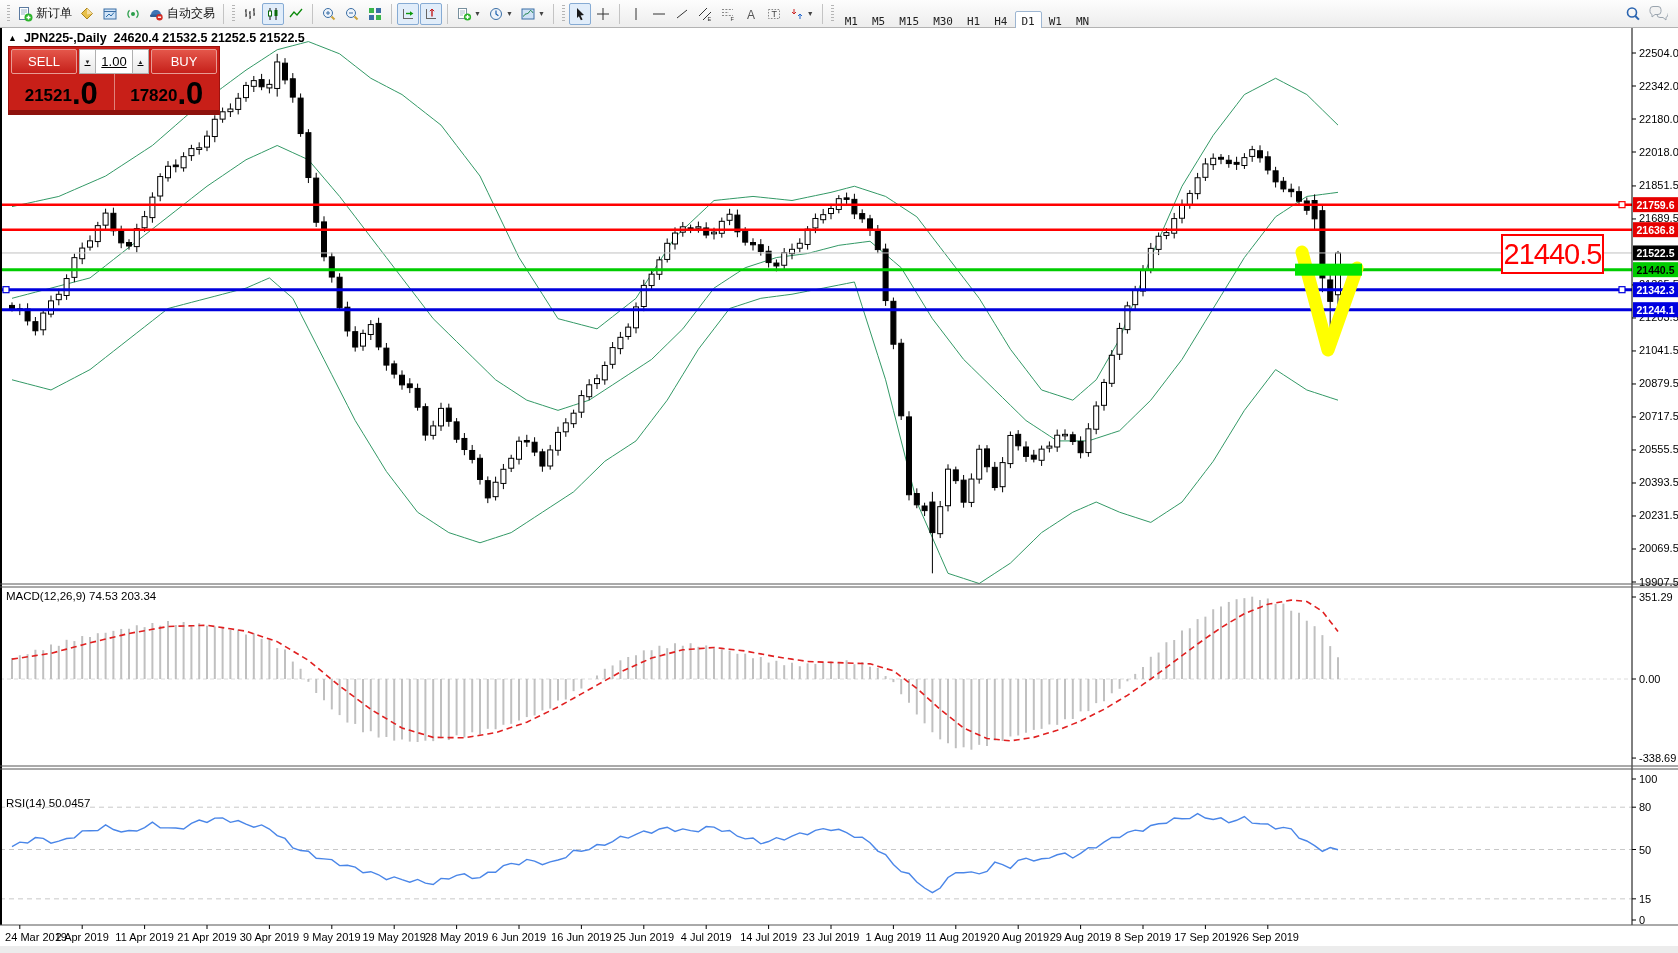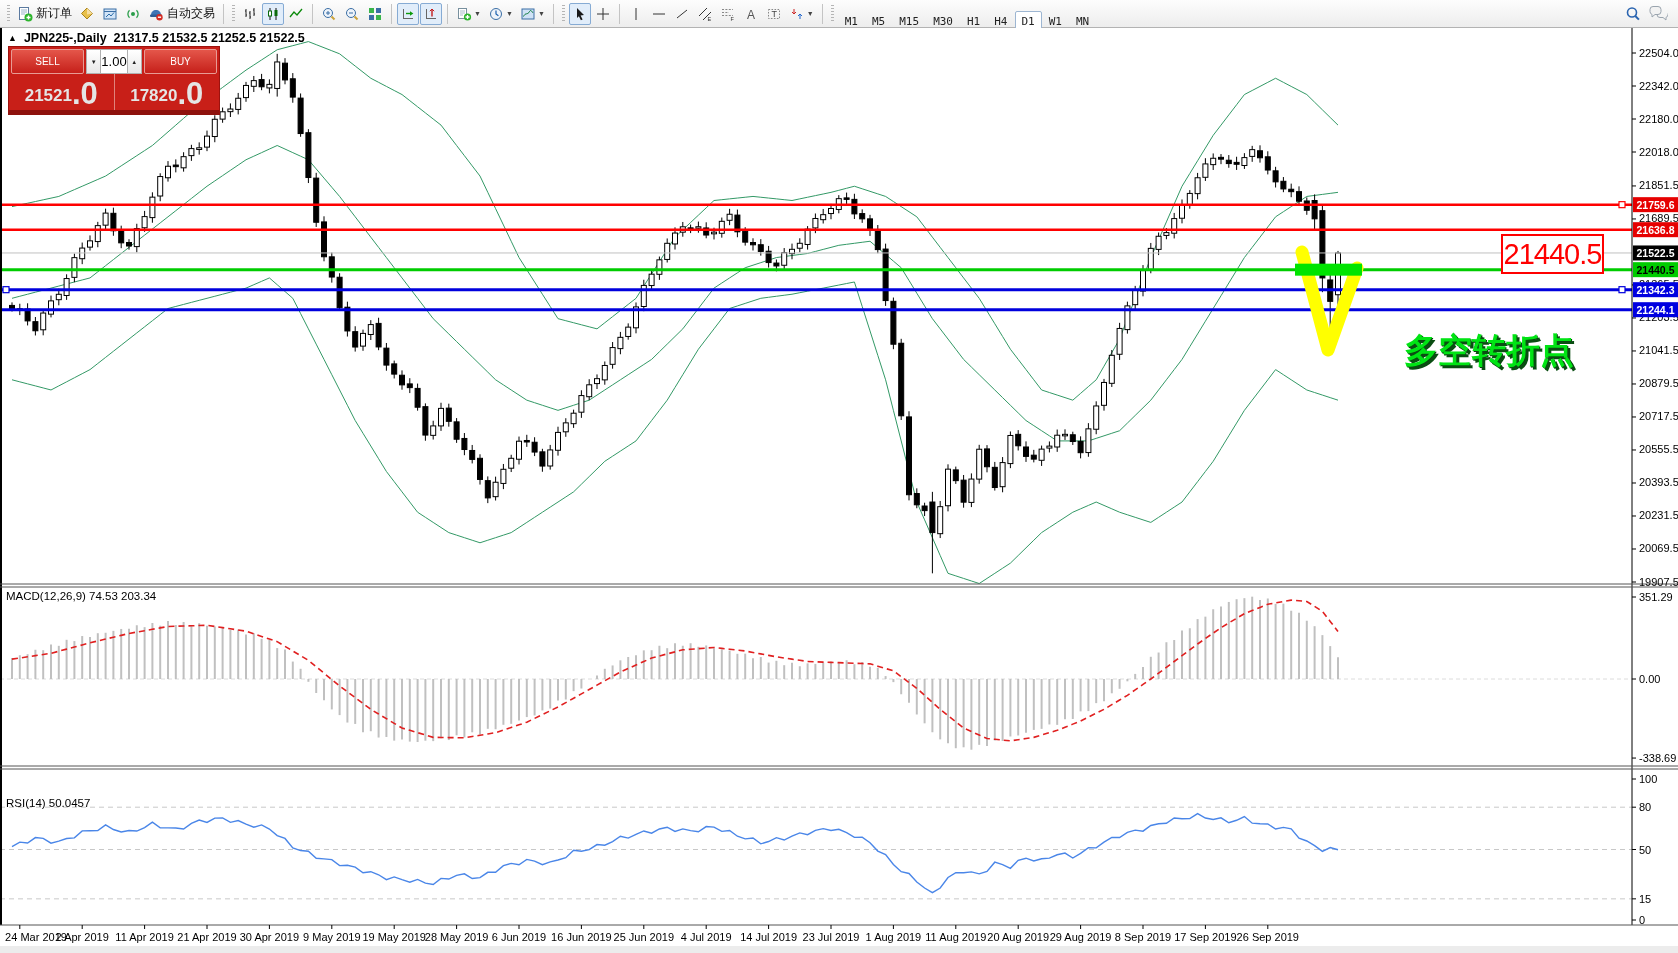--- a/index.html
+++ b/index.html
@@ -26,28 +26,28 @@
   #csvg{position:absolute;left:0;top:0;}
   #chart-title{position:absolute;left:8px;top:3px;font-size:12.5px;font-weight:600;color:#000;
     display:flex;align-items:center;gap:7px;}
   #collapse-tri{font-size:9px;}
   
   #trade{position:absolute;left:8px;top:18px;width:212px;background:#c81f18;
     border:1px solid #9d120e;border-bottom:5px solid #8e120d;box-sizing:border-box;
     display:flex;flex-direction:column;}
   #trade .row1{display:flex;height:27px;gap:2px;padding:2px 2px 0 2px;box-sizing:border-box;}
   .tbtn{flex:1;display:flex;align-items:center;justify-content:center;color:#fff;
-    font-size:10px;background:linear-gradient(#e4564a,#c6201a);border:1px solid #e89b94;border-radius:2px;}
-  #vol{display:flex;width:56px;}
+    font-size:13px;background:linear-gradient(#e4564a,#c6201a);border:1px solid #e89b94;border-radius:2px;}
+  #vol{display:flex;width:70px;text-decoration:underline;}
   .spin{width:15px;background:linear-gradient(#fff,#e8e8e8);border:1px solid #b0b0b0;
     display:flex;align-items:center;justify-content:center;font-size:6px;color:#222;}
   #vol-val{flex:1;background:#fff;border-top:1px solid #b0b0b0;border-bottom:1px solid #b0b0b0;
     display:flex;align-items:center;justify-content:center;font-size:13px;color:#000;}
   #trade .row2{display:flex;height:36px;}
-  .bigpx{flex:1;display:flex;align-items:flex-end;justify-content:center;color:#e5e5e5;padding-bottom:2px;}
+  .bigpx{flex:1;display:flex;align-items:flex-end;justify-content:center;color:#000000;padding-bottom:2px;}
   .bigpx .main{font-size:17px;font-weight:bold;line-height:1;margin-bottom:4px;}
   .bigpx .dec{font-size:31px;font-weight:bold;line-height:0.9;}
   #trade .row2 .bigpx:first-child{border-right:1px solid #e0837c;}
   
   .ind-label{position:absolute;left:6px;font-size:11.5px;color:#000;}
   
   #price-note{position:absolute;left:1501px;top:206px;width:99px;height:36px;border:2px solid #ff0000;
     background:#fff;color:#ff0000;font-size:29px;letter-spacing:-1px;display:flex;align-items:center;justify-content:center;}
   #trend-note{position:absolute;left:1404px;top:300px;font-size:34px;font-weight:bold;color:#00e414;
     text-shadow:3px 3px 0 #0a4d12,1px 1px 0 #063d0c;white-space:nowrap;}
@@ -1275,21 +1275,21 @@
         <text x="1143" y="913" font-size="11" fill="#000" font-family="&quot;Liberation Sans&quot;,sans-serif" text-anchor="middle">8 Sep 2019</text>
         <line x1="1205.3999999999999" y1="897" x2="1205.3999999999999" y2="901" stroke="#000"></line>
         <text x="1205.3999999999999" y="913" font-size="11" fill="#000" font-family="&quot;Liberation Sans&quot;,sans-serif" text-anchor="middle">17 Sep 2019</text>
         <line x1="1267.8" y1="897" x2="1267.8" y2="901" stroke="#000"></line>
         <text x="1267.8" y="913" font-size="11" fill="#000" font-family="&quot;Liberation Sans&quot;,sans-serif" text-anchor="middle">26 Sep 2019</text>
       </svg>
 
     <div id="chart-title">
       <span id="collapse-tri">▲</span>
       <span>JPN225-,Daily</span>
-      <span>21317.5 21532.5 21252.5 21522.5</span>
+      <span>24620.4 21532.5 21252.5 21522.5</span>
     </div>
 
     <div id="trade">
       <div class="row1">
         <div class="tbtn">SELL</div>
         <div id="vol">
           <div class="spin">▼</div>
           <div id="vol-val">1.00</div>
           <div class="spin">▲</div>
         </div>
@@ -1304,15 +1304,14 @@
           <span class="main">17820</span>
           <span class="dec">.0</span>
         </div>
       </div>
     </div>
 
     <div class="ind-label" style="top:562px">MACD(12,26,9) 74.53 203.34</div>
     <div class="ind-label" style="top:769px">RSI(14) 50.0457</div>
 
     <div id="price-note">21440.5</div>
-    <div id="trend-note">多空转折点</div>
   </div>
 </div>
 
 </body></html>

